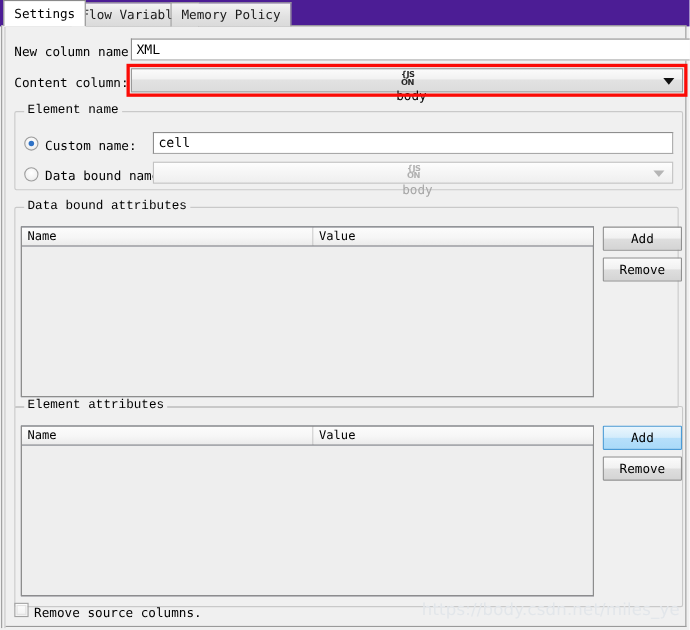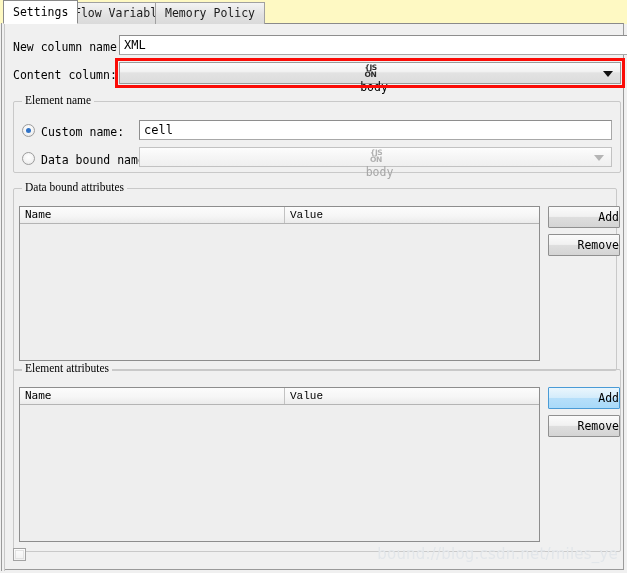--- a/index.html
+++ b/index.html
@@ -22,21 +22,21 @@
     left: 0; top: 0;
     width: 627px; height: 573px;
     background: #f0f0f0;
   }
 
   
   #tabstrip {
     position: absolute;
     left: 0; top: 0;
     width: 627px; height: 24px;
-    background: #fef9c3;
+    background: #4c1d95;
   }
   .tab {
     position: absolute;
     top: 2px;
     height: 22px;
     line-height: 21px;
     padding: 0 9px;
     font-size: 11.5px;
     font-family: "DejaVu Sans Mono", "Liberation Mono", monospace;
     border: 1px solid #a0a0a0;
@@ -171,21 +171,21 @@
     position: absolute;
     border: 1px solid #c9c9c9;
     border-radius: 2px;
     background: transparent;
   }
   .group > .gtitle {
     position: absolute;
     top: -8px; left: 8px;
     background: #f0f0f0;
     padding: 0 3px;
-    font-family: Liberation Serif, serif;
+    font-family: Liberation Mono, monospace;
     font-size: 11.5px;
     color: #000;
     white-space: nowrap;
   }
 
   
   .radio {
     position: absolute;
     width: 13px; height: 13px;
     border-radius: 50%;
@@ -218,34 +218,34 @@
     font-family: "DejaVu Sans Mono", "Liberation Mono", monospace;
     font-size: 11px;
     line-height: 16px;
     padding-left: 5px;
     color: #000;
     background: linear-gradient(to bottom, #fcfcfc 0%, #f6f6f6 55%, #ebebeb 100%);
     border-right: 1px solid #c2c2c2;
     overflow: hidden;
     white-space: nowrap;
   }
-  .th:last-child { border-right: none; font-family: Liberation Mono, monospace; }
+  .th:last-child { border-right: none; }
   .tbody { height: calc(100% - 17px); background: #eeeeee; }
 
   
   .btn {
     position: absolute;
     height: 22px;
     border: 1px solid #909090;
     border-radius: 1px;
     background: linear-gradient(to bottom, #fbfbfb 0%, #f1f1f1 47%, #dedede 52%, #d4d4d4 100%);
     font-family: "DejaVu Sans Mono", "Liberation Mono", monospace;
     font-size: 11.5px;
     color: #000;
-    text-align: right;
+    text-align: center;
     line-height: 20px;
     cursor: default;
   }
   .btn.focused {
     border: 1px solid #4a9bd6;
     background: linear-gradient(to bottom, #eaf6fd 0%, #d4ecfb 48%, #b6dffa 52%, #a9daf9 100%);
   }
 
   
   .checkbox {
@@ -348,18 +348,19 @@
           <div class="th" style="flex:1;">Value</div>
         </div>
         <div class="tbody"></div>
       </div>
 
       <div class="btn focused" style="left:534px; top:17px; width:72px;">Add</div>
       <div class="btn" style="left:534px; top:45px; width:72px;">Remove</div>
     </div>
 
     <div class="checkbox" style="left:9px; top:524px;"></div>
+    <div class="label" style="left:27px; top:526px;">Remove source columns.</div>
 
   </div>
 
-  <div id="watermark">bound://blog.csdn.net/miles_ye</div>
+  <div id="watermark">https://body.csdn.net/miles_ye</div>
 
 </div>
 
 </body></html>

